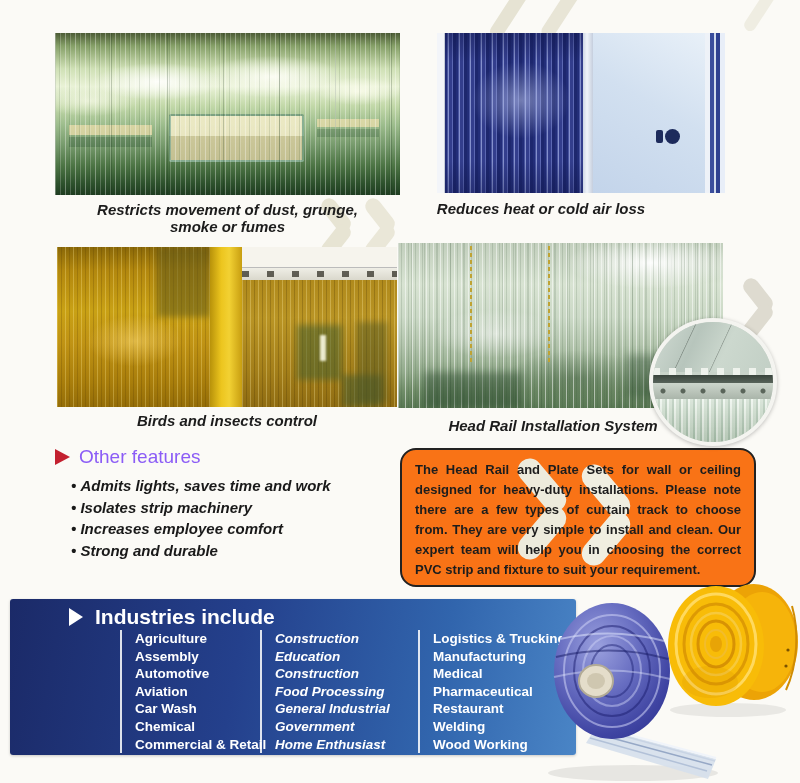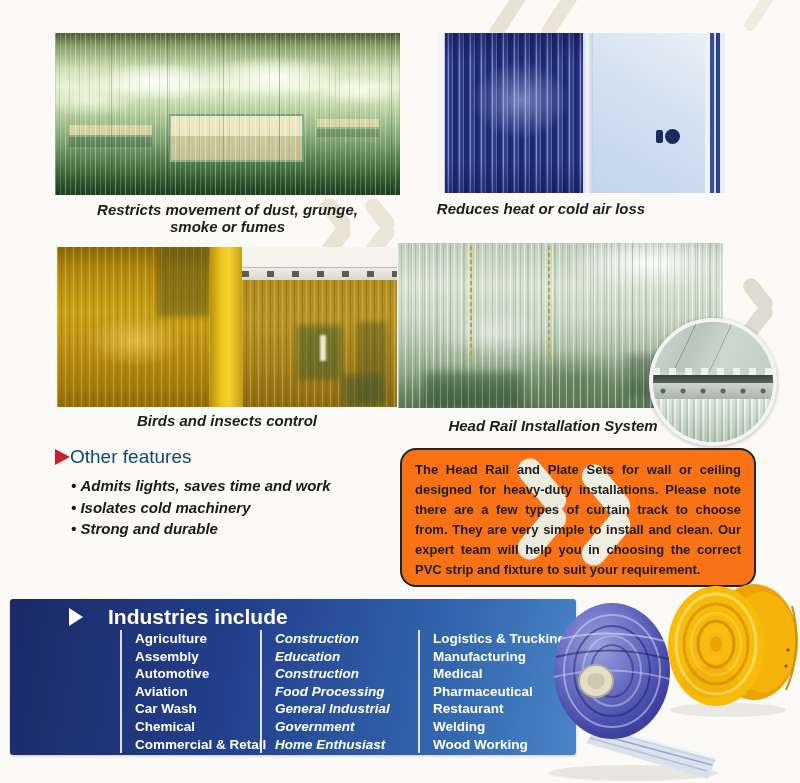--- a/index.html
+++ b/index.html
@@ -114,38 +114,38 @@
 
   
   .cap{position:absolute;font-style:italic;font-weight:bold;font-size:15px;line-height:17px;color:#1c1c1c;text-align:center;z-index:3;}
   #cap1{left:55px;top:201px;width:345px;}
   #cap2{left:401px;top:200px;width:280px;}
   #cap3{left:57px;top:412px;width:340px;}
   #cap4{left:398px;top:417px;width:310px;}
 
   
   #features{position:absolute;left:55px;top:446px;width:335px;z-index:3;}
-  .feat-head{display:flex;align-items:center;font-size:19px;color:#0c4a6e;}
+  .feat-head{display:flex;align-items:center;gap:9px;font-size:19px;color:#8b5cf6;}
   .tri-red{width:0;height:0;border-left:15px solid #c3202f;border-top:8px solid transparent;border-bottom:8px solid transparent;}
   .features-list{list-style:none;margin:7px 0 2px 16px;padding:0;}
   .features-list li{font-style:italic;font-weight:bold;font-size:15px;line-height:21.5px;color:#191919;}
   .features-list li::before{content:"\2022\00a0";}
 
   
   #note-box{position:absolute;left:400px;top:448px;width:356px;height:139px;box-sizing:border-box;
     border:2px solid #222;border-radius:16px;background:#f97316;padding:10px 13px;overflow:hidden;z-index:3;font-weight:bold;}
   #note-box .chev1{left:118px;top:4px;--c:#edebdc;}
   #note-box .chev2{left:182px;top:10px;--c:#f0eee0;}
   #note-text{position:relative;z-index:2;margin:0;font-size:13px;line-height:20px;text-align:justify;color:#1d1d1d;}
 
   
   #industries{position:absolute;left:10px;top:599px;width:566px;height:156px;border-radius:3px;z-index:4;
     background:linear-gradient(100deg,#1b2a68 0%,#24408c 40%,#3165ad 75%,#4a85c6 100%);
     box-shadow:0 1px 3px rgba(0,0,0,.2);}
-  .ind-head{position:absolute;left:47px;top:6px;display:flex;align-items:center;gap:25px;color:#fff;font-size:21px;font-weight:600;padding-left:12px;}
+  .ind-head{position:absolute;left:47px;top:6px;display:flex;align-items:center;gap:12px;color:#fff;font-size:21px;font-weight:600;padding-left:12px;}
   .tri-white{width:0;height:0;border-left:14px solid #fff;border-top:9px solid transparent;border-bottom:9px solid transparent;}
   .ind-col{position:absolute;top:31px;margin:0;padding:0 0 0 13px;list-style:none;border-left:2px solid rgba(255,255,255,.85);}
   .ind-col li{color:#fff;font-size:13.5px;font-weight:bold;line-height:17.6px;white-space:nowrap;}
   #col1{left:62px;margin-left:48px;} #col2{left:250px;font-style:italic;} #col3{left:408px;}
 
   
   #blue-roll{position:absolute;left:538px;top:597px;width:192px;height:188px;z-index:6;}
   #yellow-roll{position:absolute;left:666px;top:578px;width:134px;height:140px;z-index:6;}
 </style>
 </head>
@@ -218,21 +218,22 @@
     <div class="ring-strips"></div>
   </div>
 
   <div id="features">
     <div class="feat-head">
       <span class="tri-red"></span>
       <span>Other features</span>
     </div>
     <ul class="features-list">
       <li>Admits lights, saves time and work</li>
-      <li>Isolates cold machinery</li>
+      <li>Isolates strip machinery</li>
+      <li>Increases employee comfort</li>
       <li>Strong and durable</li>
     </ul>
   </div>
 
   <div id="note-box">
     <div class="chev chev-lg chev1"></div>
     <div class="chev chev-lg chev2"></div>
     <p id="note-text">The Head Rail and Plate Sets for wall or ceiling designed for heavy-duty installations. Please note there are a few types of curtain track to choose from. They are very simple to install and clean. Our expert team will help you in choosing the correct PVC strip and fixture to suit your requirement.</p>
   </div>
 

